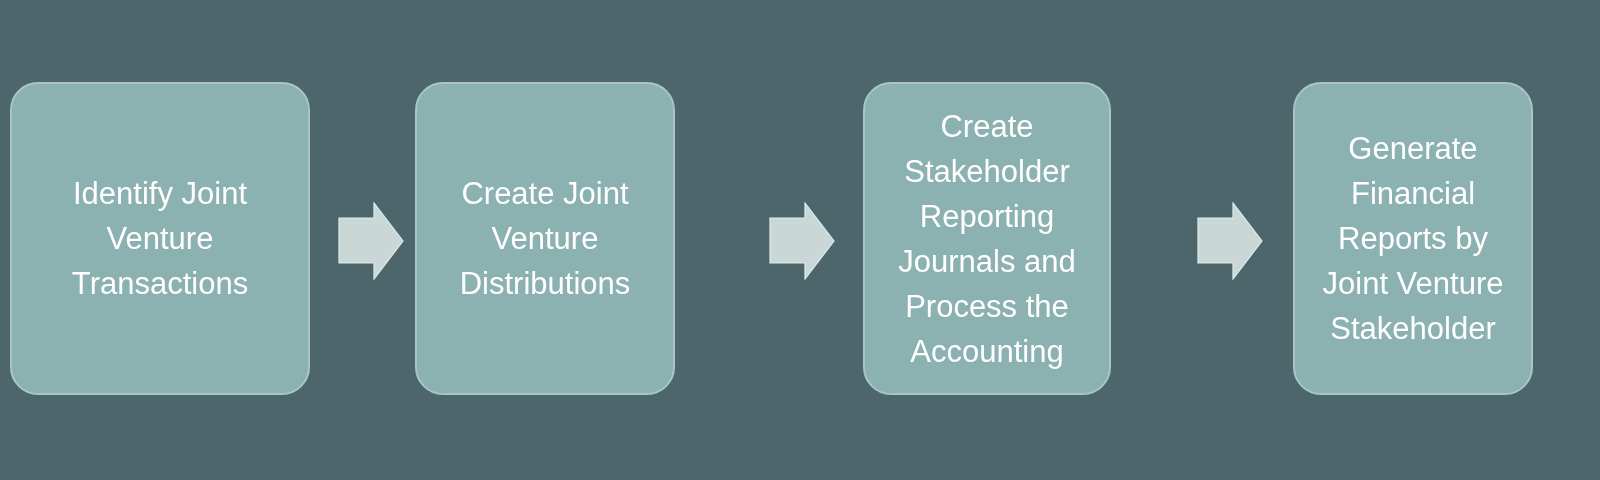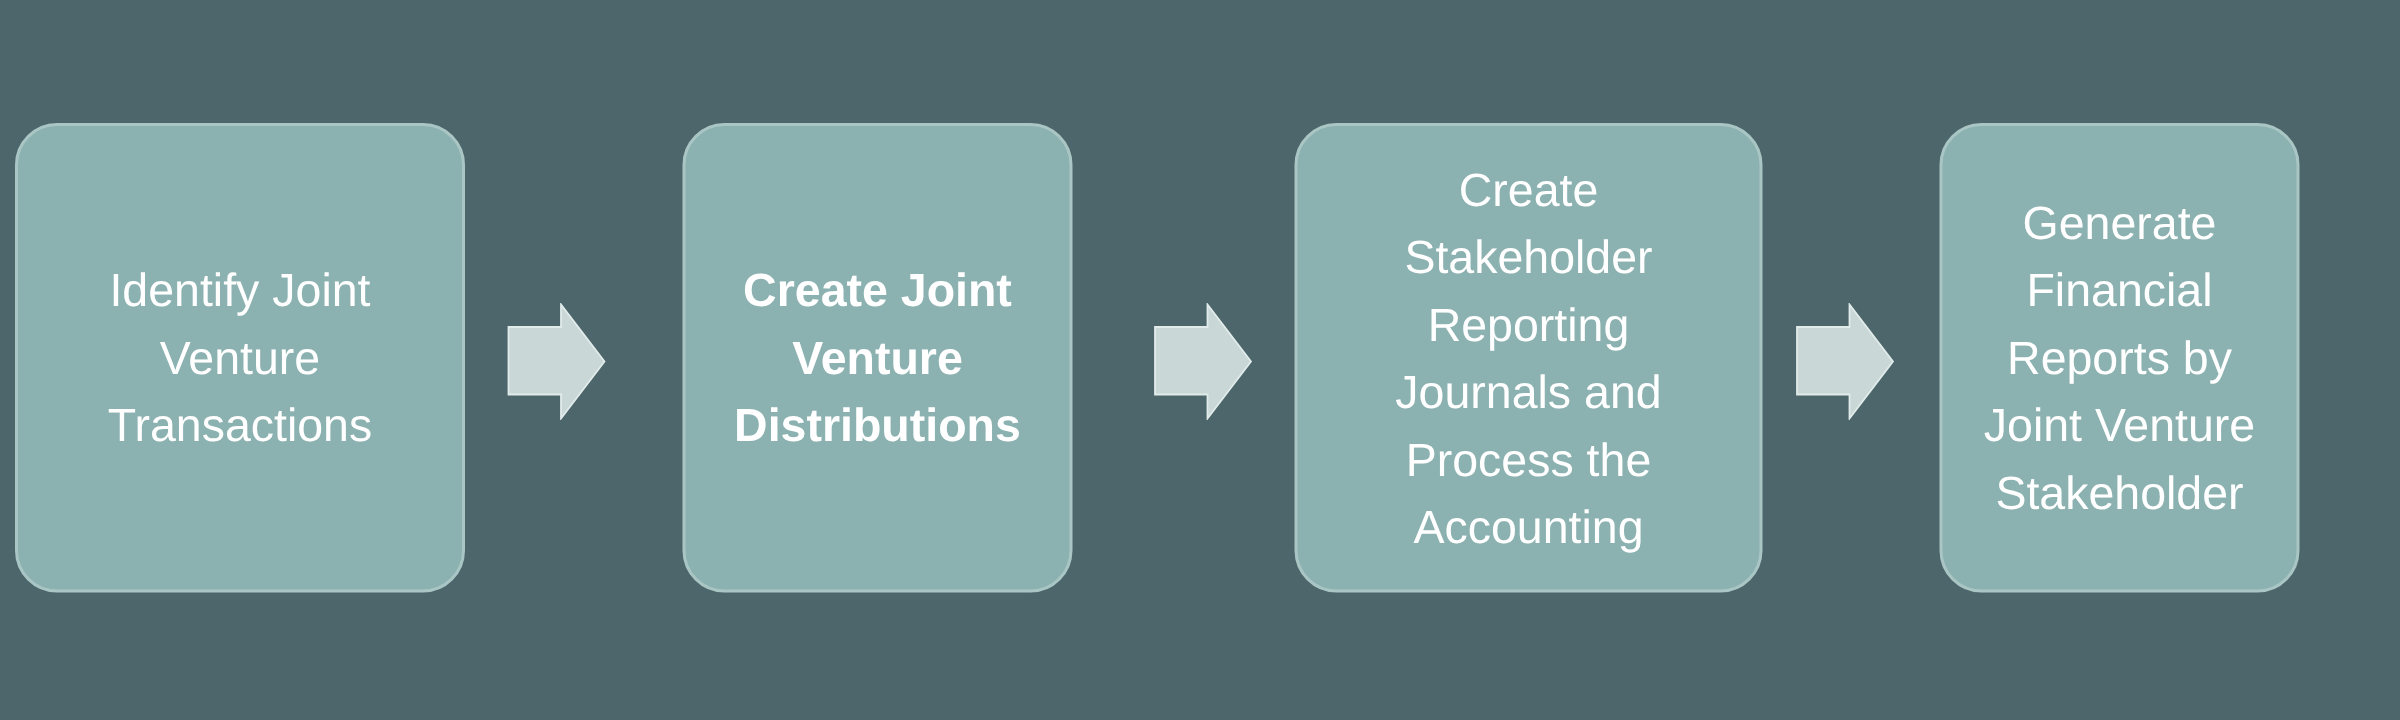--- a/index.html
+++ b/index.html
@@ -21,22 +21,22 @@
     box-sizing: border-box;
     background: var(--box-fill, #8bb1b0);
     border: 2px solid var(--box-border, #a9c6c4);
     border-radius: 28px;
     display: flex;
     align-items: center;
     justify-content: center;
     text-align: center;
   }
   .step1 { left: 10px;   width: 300px; }
-  .step2 { left: 455px;  width: 260px; font-weight: bold; }
-  .step3 { left: 863px;  width: 312px; }
+  .step2 { left: 415px;  width: 260px; }
+  .step3 { left: 863px;  width: 248px; }
   .step4 { left: 1293px; width: 240px; }
   .step-label {
     font-size: 31px;
     line-height: 45px;
     color: var(--text-color, #ffffff);
     white-space: pre-line;
     padding: 0 8px;
   }
   .arrow {
     position: absolute;

